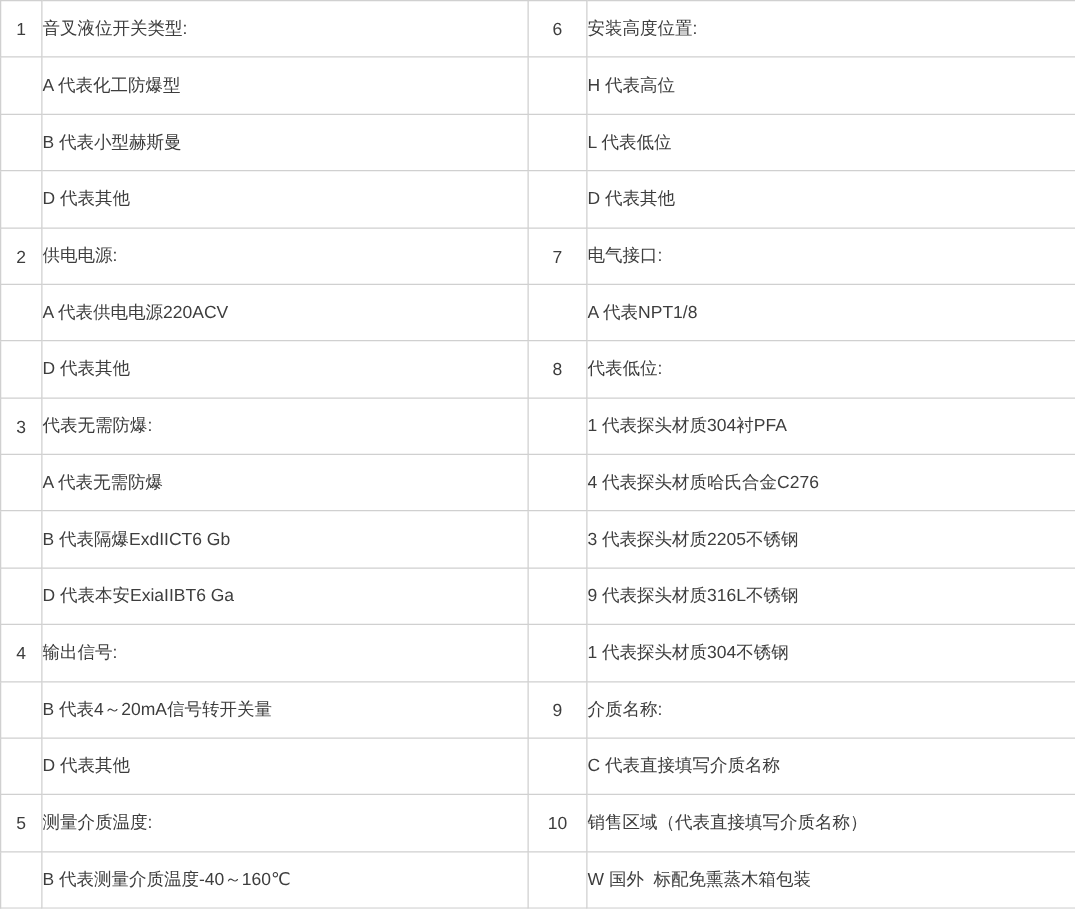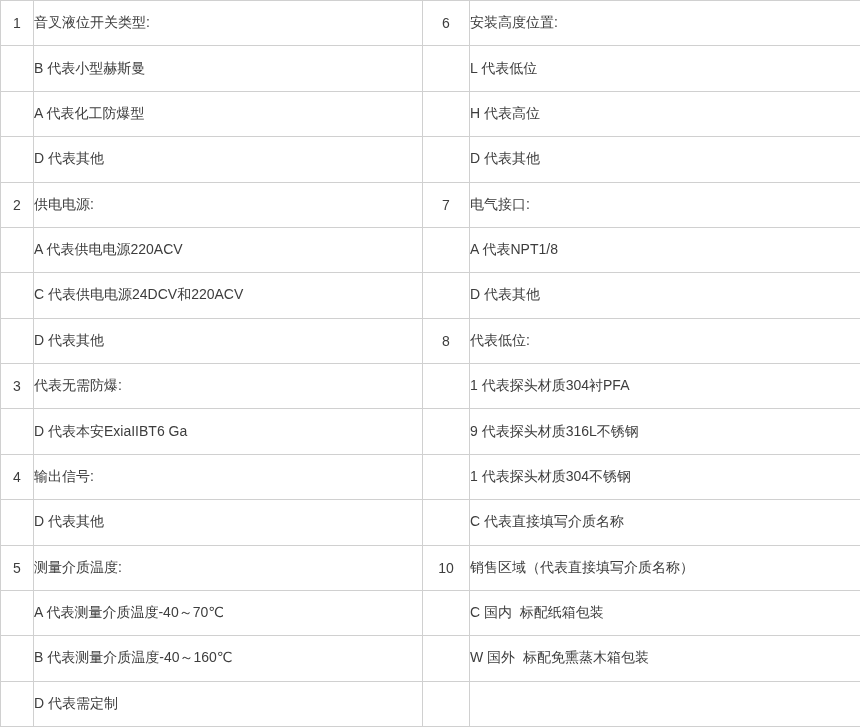--- a/index.html
+++ b/index.html
@@ -48,29 +48,29 @@
   </colgroup>
   <tbody id="spec-body">
       <tr>
         <td class="num">1</td>
         <td class="content-left">音叉液位开关类型:</td>
         <td class="num">6</td>
         <td class="content-right">安装高度位置:</td>
       </tr>
       <tr>
         <td class="num"></td>
+        <td class="content-left">A 代表化工防爆型</td>
+        <td class="num"></td>
+        <td class="content-right">H 代表高位</td>
+      </tr>
+      <tr>
+        <td class="num"></td>
         <td class="content-left">B 代表小型赫斯曼</td>
         <td class="num"></td>
         <td class="content-right">L 代表低位</td>
-      </tr>
-      <tr>
-        <td class="num"></td>
-        <td class="content-left">A 代表化工防爆型</td>
-        <td class="num"></td>
-        <td class="content-right">H 代表高位</td>
       </tr>
       <tr>
         <td class="num"></td>
         <td class="content-left">D 代表其他</td>
         <td class="num"></td>
         <td class="content-right">D 代表其他</td>
       </tr>
       <tr>
         <td class="num">2</td>
         <td class="content-left">供电电源:</td>
@@ -78,72 +78,72 @@
         <td class="content-right">电气接口:</td>
       </tr>
       <tr>
         <td class="num"></td>
         <td class="content-left">A 代表供电电源220ACV</td>
         <td class="num"></td>
         <td class="content-right">A 代表NPT1/8</td>
       </tr>
       <tr>
         <td class="num"></td>
-        <td class="content-left">C 代表供电电源24DCV和220ACV</td>
-        <td class="num"></td>
-        <td class="content-right">D 代表其他</td>
-      </tr>
-      <tr>
-        <td class="num"></td>
         <td class="content-left">D 代表其他</td>
         <td class="num">8</td>
         <td class="content-right">代表低位:</td>
       </tr>
       <tr>
         <td class="num">3</td>
         <td class="content-left">代表无需防爆:</td>
         <td class="num"></td>
         <td class="content-right">1 代表探头材质304衬PFA</td>
+      </tr>
+      <tr>
+        <td class="num"></td>
+        <td class="content-left">A 代表无需防爆</td>
+        <td class="num"></td>
+        <td class="content-right">4 代表探头材质哈氏合金C276</td>
+      </tr>
+      <tr>
+        <td class="num"></td>
+        <td class="content-left">B 代表隔爆ExdIICT6 Gb</td>
+        <td class="num"></td>
+        <td class="content-right">3 代表探头材质2205不锈钢</td>
       </tr>
       <tr>
         <td class="num"></td>
         <td class="content-left">D 代表本安ExiaIIBT6 Ga</td>
         <td class="num"></td>
         <td class="content-right">9 代表探头材质316L不锈钢</td>
       </tr>
       <tr>
         <td class="num">4</td>
         <td class="content-left">输出信号:</td>
         <td class="num"></td>
         <td class="content-right">1 代表探头材质304不锈钢</td>
       </tr>
       <tr>
         <td class="num"></td>
+        <td class="content-left">B 代表4～20mA信号转开关量</td>
+        <td class="num">9</td>
+        <td class="content-right">介质名称:</td>
+      </tr>
+      <tr>
+        <td class="num"></td>
         <td class="content-left">D 代表其他</td>
         <td class="num"></td>
         <td class="content-right">C 代表直接填写介质名称</td>
       </tr>
       <tr>
         <td class="num">5</td>
         <td class="content-left">测量介质温度:</td>
         <td class="num">10</td>
         <td class="content-right">销售区域（代表直接填写介质名称）</td>
       </tr>
       <tr>
         <td class="num"></td>
-        <td class="content-left">A 代表测量介质温度-40～70℃</td>
-        <td class="num"></td>
-        <td class="content-right">C 国内  标配纸箱包装</td>
-      </tr>
-      <tr>
-        <td class="num"></td>
         <td class="content-left">B 代表测量介质温度-40～160℃</td>
         <td class="num"></td>
         <td class="content-right">W 国外  标配免熏蒸木箱包装</td>
-      </tr>
-      <tr>
-        <td class="num"></td>
-        <td class="content-left">D 代表需定制</td>
-        <td class="num"></td>
-        <td class="content-right"></td>
       </tr>
     </tbody>
 </table>
 
 </body></html>

